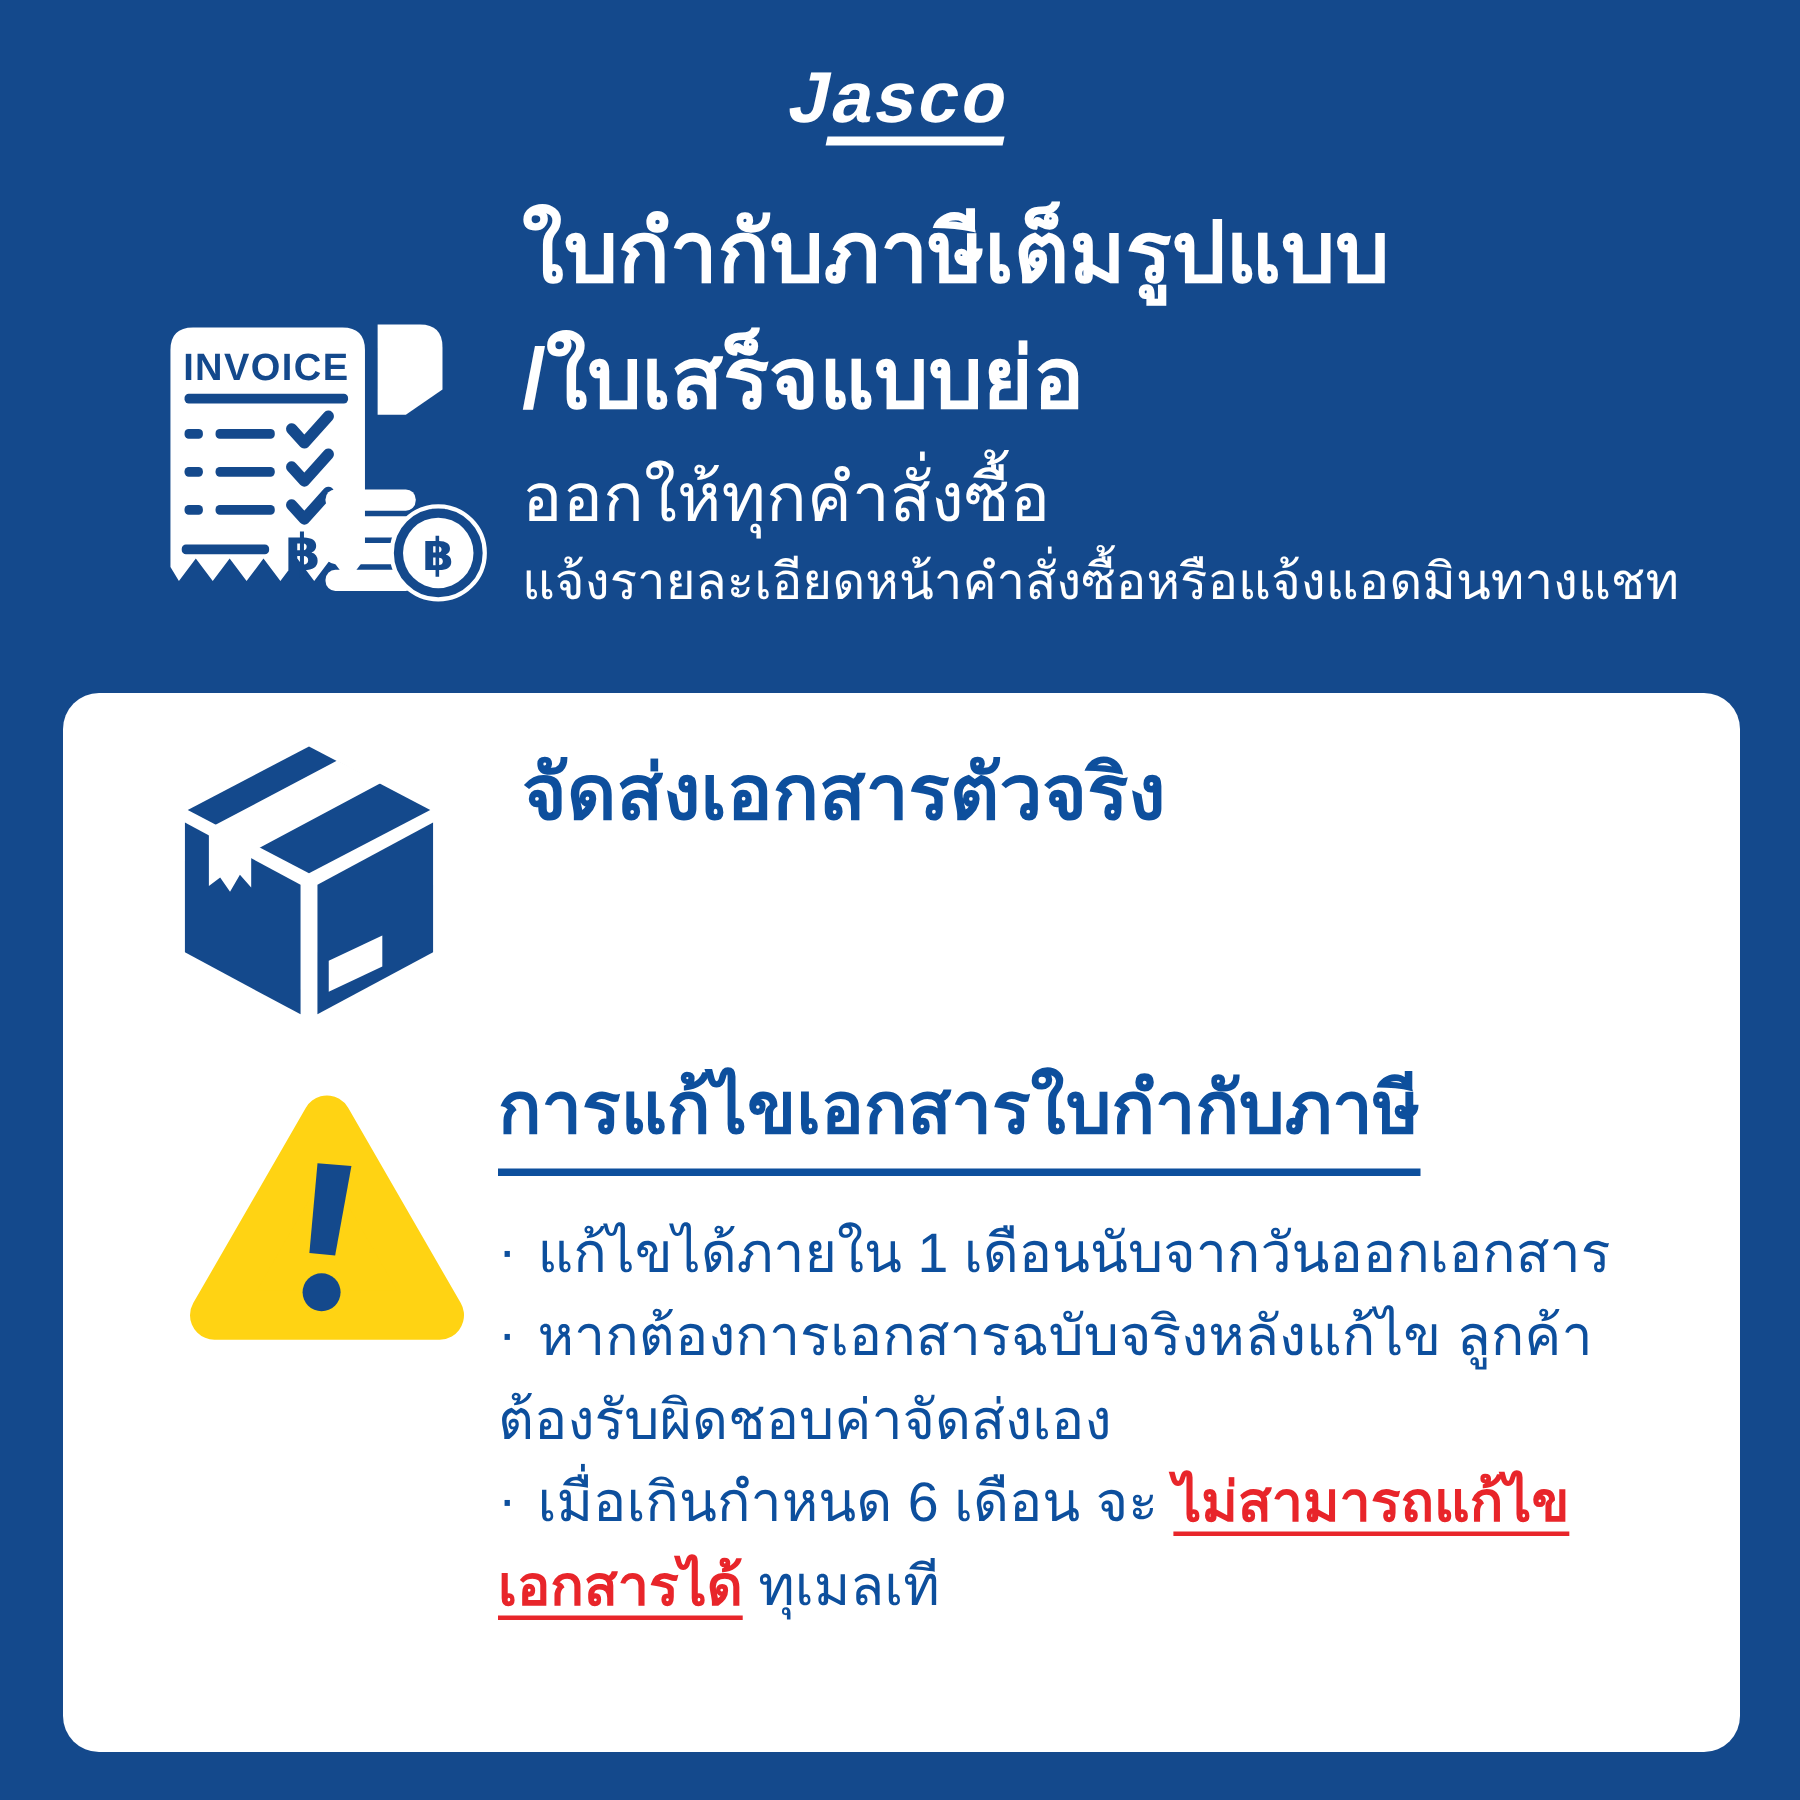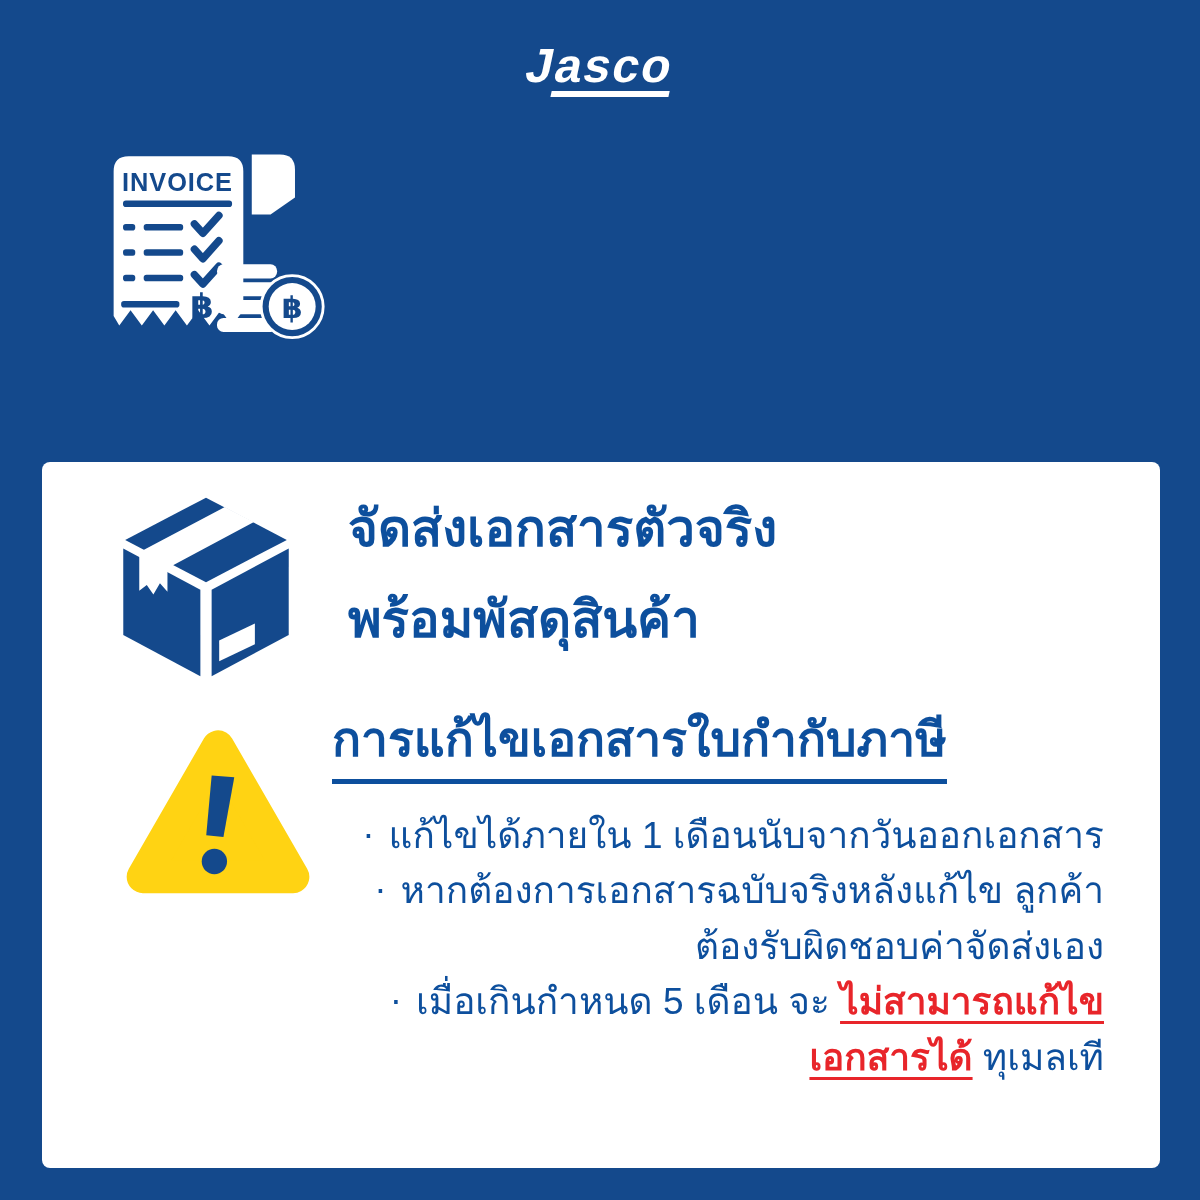--- a/index.html
+++ b/index.html
@@ -15,30 +15,30 @@
   .logo-underline{position:absolute;left:30px;bottom:-7px;width:118px;height:6px;background:#FFFFFF;}
   
   .top-section{position:absolute;left:108px;top:128px;right:40px;display:flex;align-items:flex-end;}
   .invoice-icon-wrap{flex:none;width:218px;height:212px;margin-top:12px;}
   .top-text{margin-left:22px;color:#FFFFFF;width:790px;}
   .main-title{font-size:57px;font-weight:bold;line-height:1.47;}
   .sub-title{font-size:45px;font-weight:500;margin-top:6px;line-height:1.35;}
   .note{font-size:34px;font-weight:400;margin-top:2px;line-height:1.45;}
   
   .card{position:absolute;left:42px;top:462px;width:1118px;height:706px;
-        background:#FFFFFF;border-radius:8px;}
+        background:#FFFFFF;border-radius:24px;}
   .ship-icon{position:absolute;left:66px;top:30px;width:196px;height:188px;}
   .ship-title{position:absolute;left:306px;top:22px;color:#0D4F9D;
               font-size:51px;font-weight:bold;line-height:1.78;}
   .warn-icon{position:absolute;left:72px;top:258px;width:208px;height:188px;}
   .policy{position:absolute;left:290px;top:246px;width:772px;color:#0D4F9D;}
   .policy-heading{display:inline-block;font-size:48px;font-weight:bold;line-height:1.35;
                   border-bottom:5px solid #0D4F9D;padding-bottom:6px;}
   .policy-list{margin-top:24px;font-size:37px;font-weight:500;line-height:1.5;}
-  .bullet{overflow-wrap:break-word;text-align:right;}
+  .bullet{overflow-wrap:break-word;}
   .bchar{display:inline-block;margin-right:14px;transform:translateY(-2px);}
   .red{color:#E8252A;font-weight:bold;
        text-decoration:underline;text-decoration-thickness:3px;text-underline-offset:7px;}
 </style>
 </head>
 <body>
 
 <div class="logo">
   <span class="logo-inner">
     <span class="logo-text">Jasco</span>
@@ -79,53 +79,60 @@
         <rect x="116" y="184" width="64" height="15" rx="7"></rect>
       </g>
 
       <g>
         <circle cx="196" cy="172" r="33" fill="#14498C" stroke="#FFFFFF" stroke-width="3"></circle>
         <circle cx="196" cy="172" r="25" fill="#FFFFFF"></circle>
         <text x="196" y="184" text-anchor="middle" font-size="32" font-weight="bold" fill="#14498C">฿</text>
       </g>
     </svg>
   </div>
+  <div class="top-text">
+    <div class="main-title">
+      <div>ใบกำกับภาษีเต็มรูปแบบ</div>
+      <div>/ใบเสร็จแบบย่อ</div>
+    </div>
+    <div class="sub-title">ออกให้ทุกคำสั่งซื้อ</div>
+    <div class="note">แจ้งรายละเอียดหน้าคำสั่งซื้อหรือแจ้งแอดมินทางแชท</div>
+  </div>
 </div>
 
 <div class="card">
 
   <div class="ship-icon">
     <svg viewBox="0 0 200 200" width="196" height="188">
       <polygon points="100,6 186,51 100,96 14,51" fill="#14498C"></polygon>
       <polygon points="12,60 94,104 94,196 12,152" fill="#14498C"></polygon>
       <polygon points="106,104 188,60 188,152 106,196" fill="#14498C"></polygon>
       <path d="M120,16 L151,32 L59,81 L59,106 L51,97 L44,109 L37,99 L29,105 L29,64 Z" fill="#FFFFFF"></path>
       <polygon points="114,158 152,140 152,162 114,180" fill="#FFFFFF"></polygon>
     </svg>
   </div>
   <div class="ship-title">
     <div>จัดส่งเอกสารตัวจริง</div>
-    <div>พร้อมพัสดุสินค้า</div>
   </div>
 
   <div class="warn-icon">
     <svg viewBox="0 0 230 205" width="208" height="188">
       <path d="M115,28 L198,172 L32,172 Z" fill="#FFD313" stroke="#FFD313" stroke-width="36" stroke-linejoin="round"></path>
       <polygon points="108,60 133,62 121,128 102,126" fill="#14498C"></polygon>
       <circle cx="111" cy="155" r="14" fill="#14498C"></circle>
     </svg>
   </div>
 
   <div class="policy">
     <div class="policy-heading">การแก้ไขเอกสารใบกำกับภาษี</div>
     <div class="policy-list">
       <div class="bullet">
         <span class="bchar">·</span><span>แก้ไขได้ภายใน 1 เดือนนับจากวันออกเอกสาร</span>
       </div>
       <div class="bullet">
         <span class="bchar">·</span><span>หากต้องการเอกสารฉบับจริงหลังแก้ไข ลูกค้าต้องรับผิดชอบค่าจัดส่งเอง</span>
       </div>
       <div class="bullet">
-        <span class="bchar">·</span><span>เมื่อเกินกำหนด 5 เดือน จะ </span><span class="red">ไม่สามารถแก้ไขเอกสารได้</span><span> ทุเมลเที</span>
+        <span class="bchar">·</span><span>เมื่อเกินกำหนด 6 เดือน จะ </span><span class="red">ไม่สามารถแก้ไขเอกสารได้</span><span> ทุเมลเที</span>
       </div>
     </div>
   </div>
 </div>
 
 </body></html>

